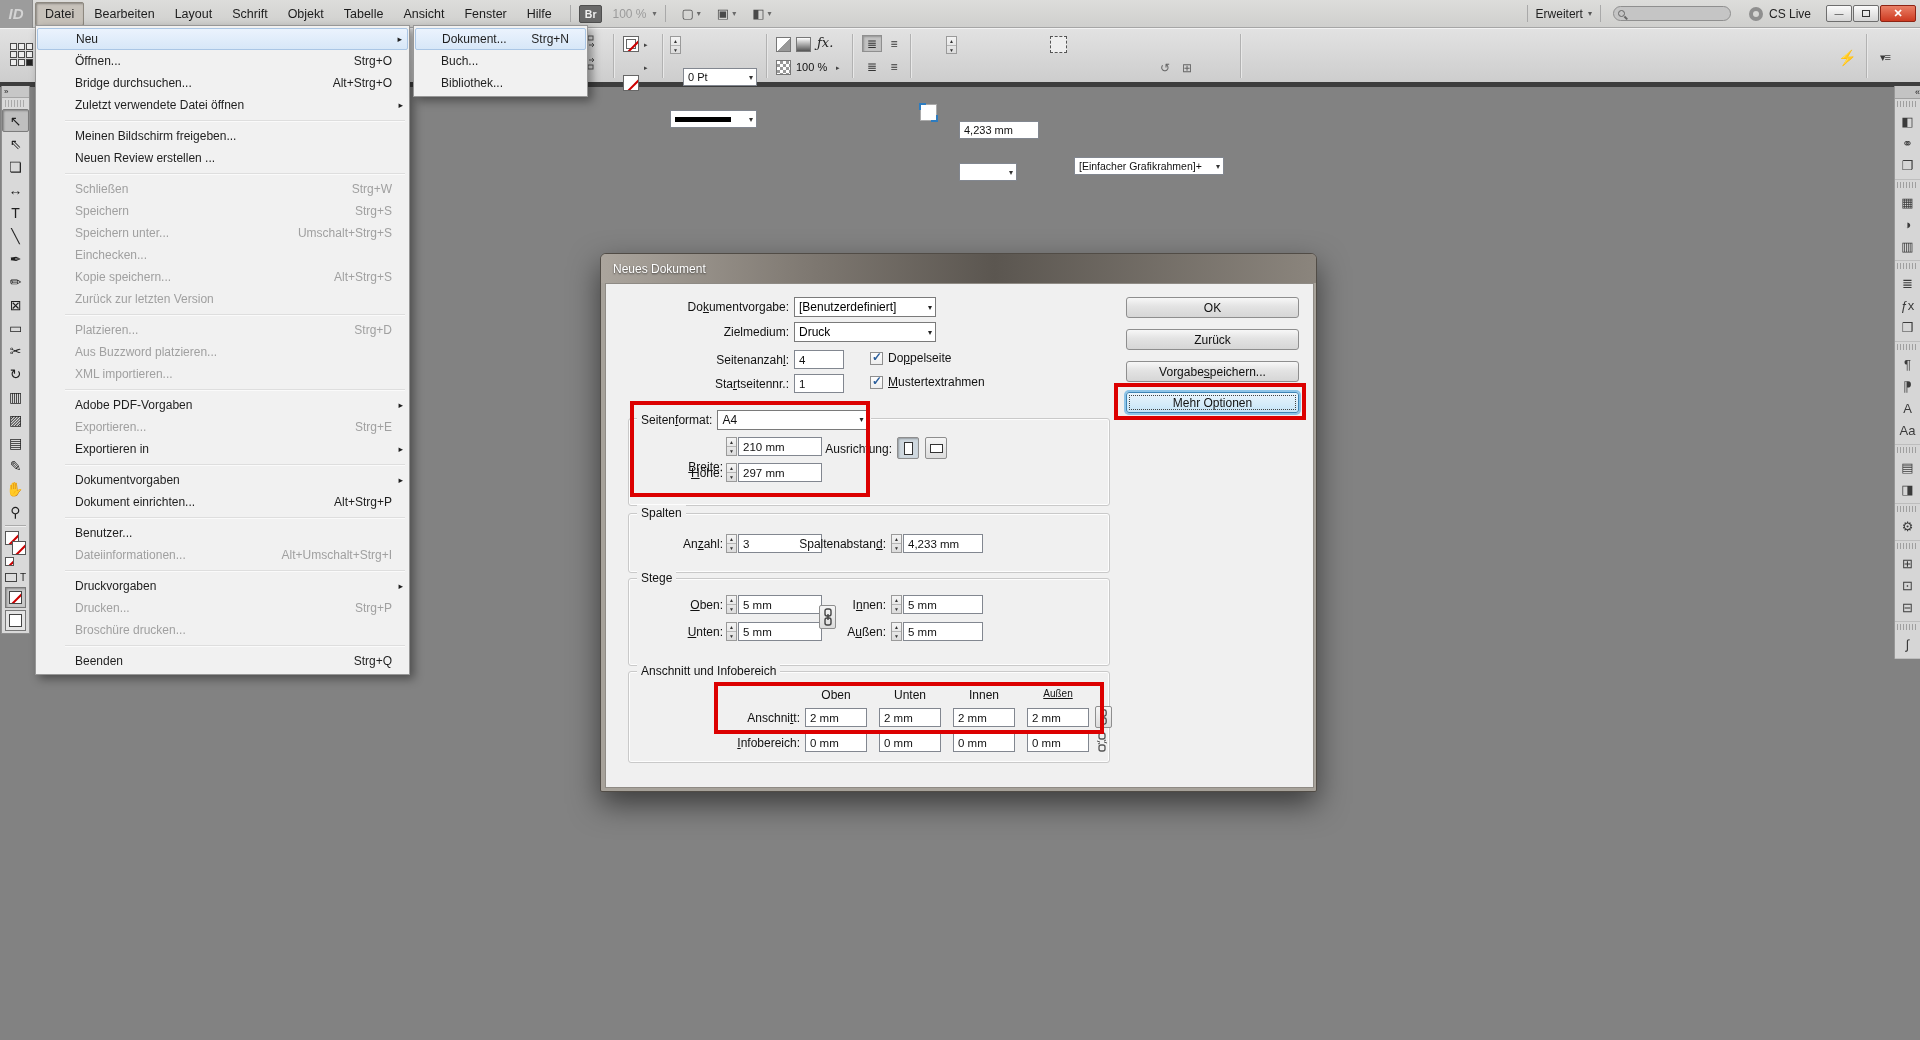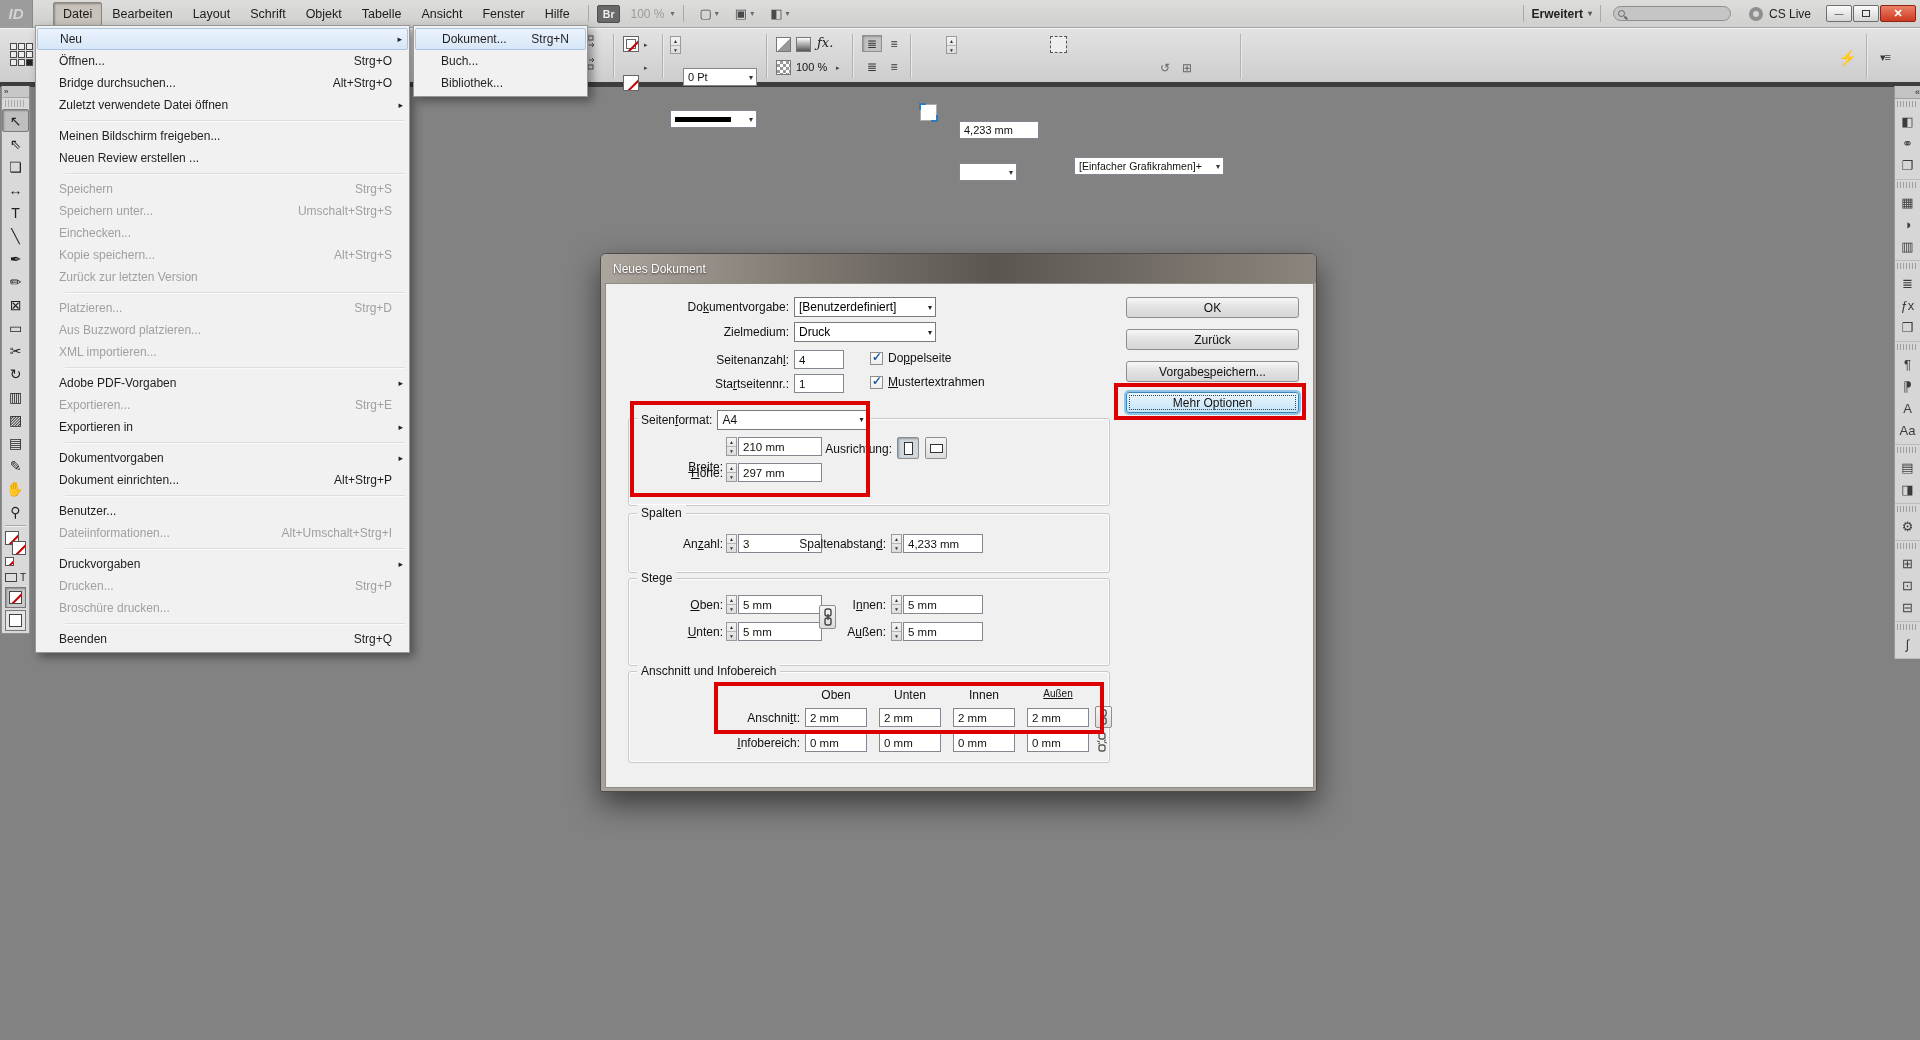--- a/index.html
+++ b/index.html
@@ -6,31 +6,31 @@
     font-family:"Liberation Sans",sans-serif;background:#828282;-webkit-font-smoothing:antialiased;}
   *{box-sizing:border-box;}
   u{text-decoration:underline;}
 
   
   .appbar{position:absolute;left:0;top:0;width:1920px;height:28px;z-index:15;
     background:linear-gradient(#dddddb,#cfcfcd);border-bottom:1px solid #a6a6a6;
     display:flex;align-items:center;}
   .idlogo{width:33px;height:28px;background:#9c9c9c;border-right:1px solid #8a8a8a;
     color:#d4d4d4;font-weight:bold;font-size:15px;display:flex;align-items:center;justify-content:center;font-style:italic;}
-  .mb-items{display:flex;margin-left:20px;}
+  .mb-items{display:flex;margin-left:2px;}
   .mbi{padding:4px 9px;font-size:12.5px;color:#1c1c1c;border:1px solid transparent;border-radius:2px;cursor:default;}
   .mbi.active{background:#c7c2ba;border-color:#8d887f;box-shadow:inset 1px 1px 2px rgba(0,0,0,.3);}
   .vs{width:1px;height:17px;background:#a9a9a9;margin:0 8px;flex:0 0 auto;}
   .brbtn{background:#696969;color:#f0f0f0;font-size:10.5px;font-weight:bold;padding:2px 5px;
     border:1px solid #4f4f4f;border-radius:2px;}
   .zoomctl{color:#9b9b9b;font-size:12px;margin-left:10px;display:flex;align-items:center;gap:6px;}
   .viewbtn{display:flex;align-items:center;gap:3px;margin:0 8px;color:#4a4a4a;font-size:13px;}
   .viewbtn .arr, .zoomctl .arr{font-size:8px;color:#6a6a6a;}
   .rightbar{margin-left:auto;display:flex;align-items:center;}
-  .wsp{font-size:12px;font-weight:bold;color:#222;display:flex;gap:5px;align-items:center;}
+  .wsp{font-size:12px;font-weight:normal;color:#222;display:flex;gap:5px;align-items:center;}
   .search{width:118px;height:15px;border:1px solid #8f8f8f;border-radius:8px;background:#c5c5c5;
     display:flex;align-items:center;padding-left:4px;margin:0 4px;}
   .mag{width:7px;height:7px;border:1.5px solid #666;border-radius:50%;position:relative;}
   .mag::after{content:'';position:absolute;width:4px;height:1.5px;background:#666;left:5px;top:6px;transform:rotate(45deg);}
   .ring{width:14px;height:14px;border:4px solid #8f8f8f;border-radius:50%;margin:0 6px 0 14px;}
   .cslive{font-size:12px;color:#222;margin-right:14px;}
   .winbtns{display:flex;margin-right:4px;}
   .wbtn{width:26px;height:17px;border:1px solid #6e6e6e;border-radius:2px;margin-left:1px;
     background:linear-gradient(#fbfbfb,#d5d5d5);display:flex;align-items:center;justify-content:center;
     font-size:9px;color:#333;}
@@ -109,21 +109,21 @@
   .dock{position:absolute;right:0;top:86px;width:26px;z-index:6;background:#d6d6d6;border-left:1px solid #979797;}
   .dockhead{height:13px;background:#c3c3c3;border-bottom:1px solid #a0a0a0;color:#222;font-size:9px;
     line-height:12px;text-align:right;padding-right:2px;letter-spacing:-2px;}
   .dgroup{border-bottom:1px solid #bdbdbd;padding-bottom:3px;}
   .dgrip{height:6px;margin:2px 2px 3px;background:repeating-linear-gradient(90deg,#9f9f9f 0 1px,transparent 1px 3px);}
   .dicon{height:22px;display:flex;align-items:center;justify-content:center;font-size:13px;color:#3b3b3b;}
 
   
   .menu{position:absolute;left:35px;top:25px;width:375px;z-index:20;background:#f1f1f1;
     border:1px solid #979797;box-shadow:4px 4px 9px rgba(0,0,0,.4);padding:2px 1px;}
-  .mi{height:22px;display:flex;align-items:center;font-size:12px;color:#1e1e1e;padding-left:22px;position:relative;}
+  .mi{height:22px;display:flex;align-items:center;font-size:12px;color:#1e1e1e;padding-left:38px;position:relative;}
   .mi .ml{white-space:nowrap;}
   .mi .msc{margin-left:auto;padding-right:16px;}
   .mi .msub{position:absolute;right:5px;font-size:9px;color:#1e1e1e;}
   .mi.dis{color:#a0a0a0;}
   .mi.hl{background:linear-gradient(#ebf3fd,#d7e7f8);border:1px solid #aac6e5;border-radius:2px;height:22px;}
   .msep{height:9px;position:relative;}
   .msep::after{content:'';position:absolute;left:28px;right:3px;top:4px;border-top:1px solid #dedede;border-bottom:1px solid #fafafa;}
 
   
   .submenu{position:absolute;left:413px;top:25px;width:175px;z-index:21;background:#f1f1f1;
@@ -763,20 +763,25 @@
       </div>
 
       <div class="mi">
         <span class="ml">Neuen Review erstellen ...</span>
         <span class="msc"></span>
 
       </div>
 
       <div class="msep"></div>
 
+      <div class="mi dis">
+        <span class="ml">Schließen</span>
+        <span class="msc">Strg+W</span>
+
+      </div>
 
       <div class="mi dis">
         <span class="ml">Speichern</span>
         <span class="msc">Strg+S</span>
 
       </div>
 
       <div class="mi dis">
         <span class="ml">Speichern unter...</span>
         <span class="msc">Umschalt+Strg+S</span>

